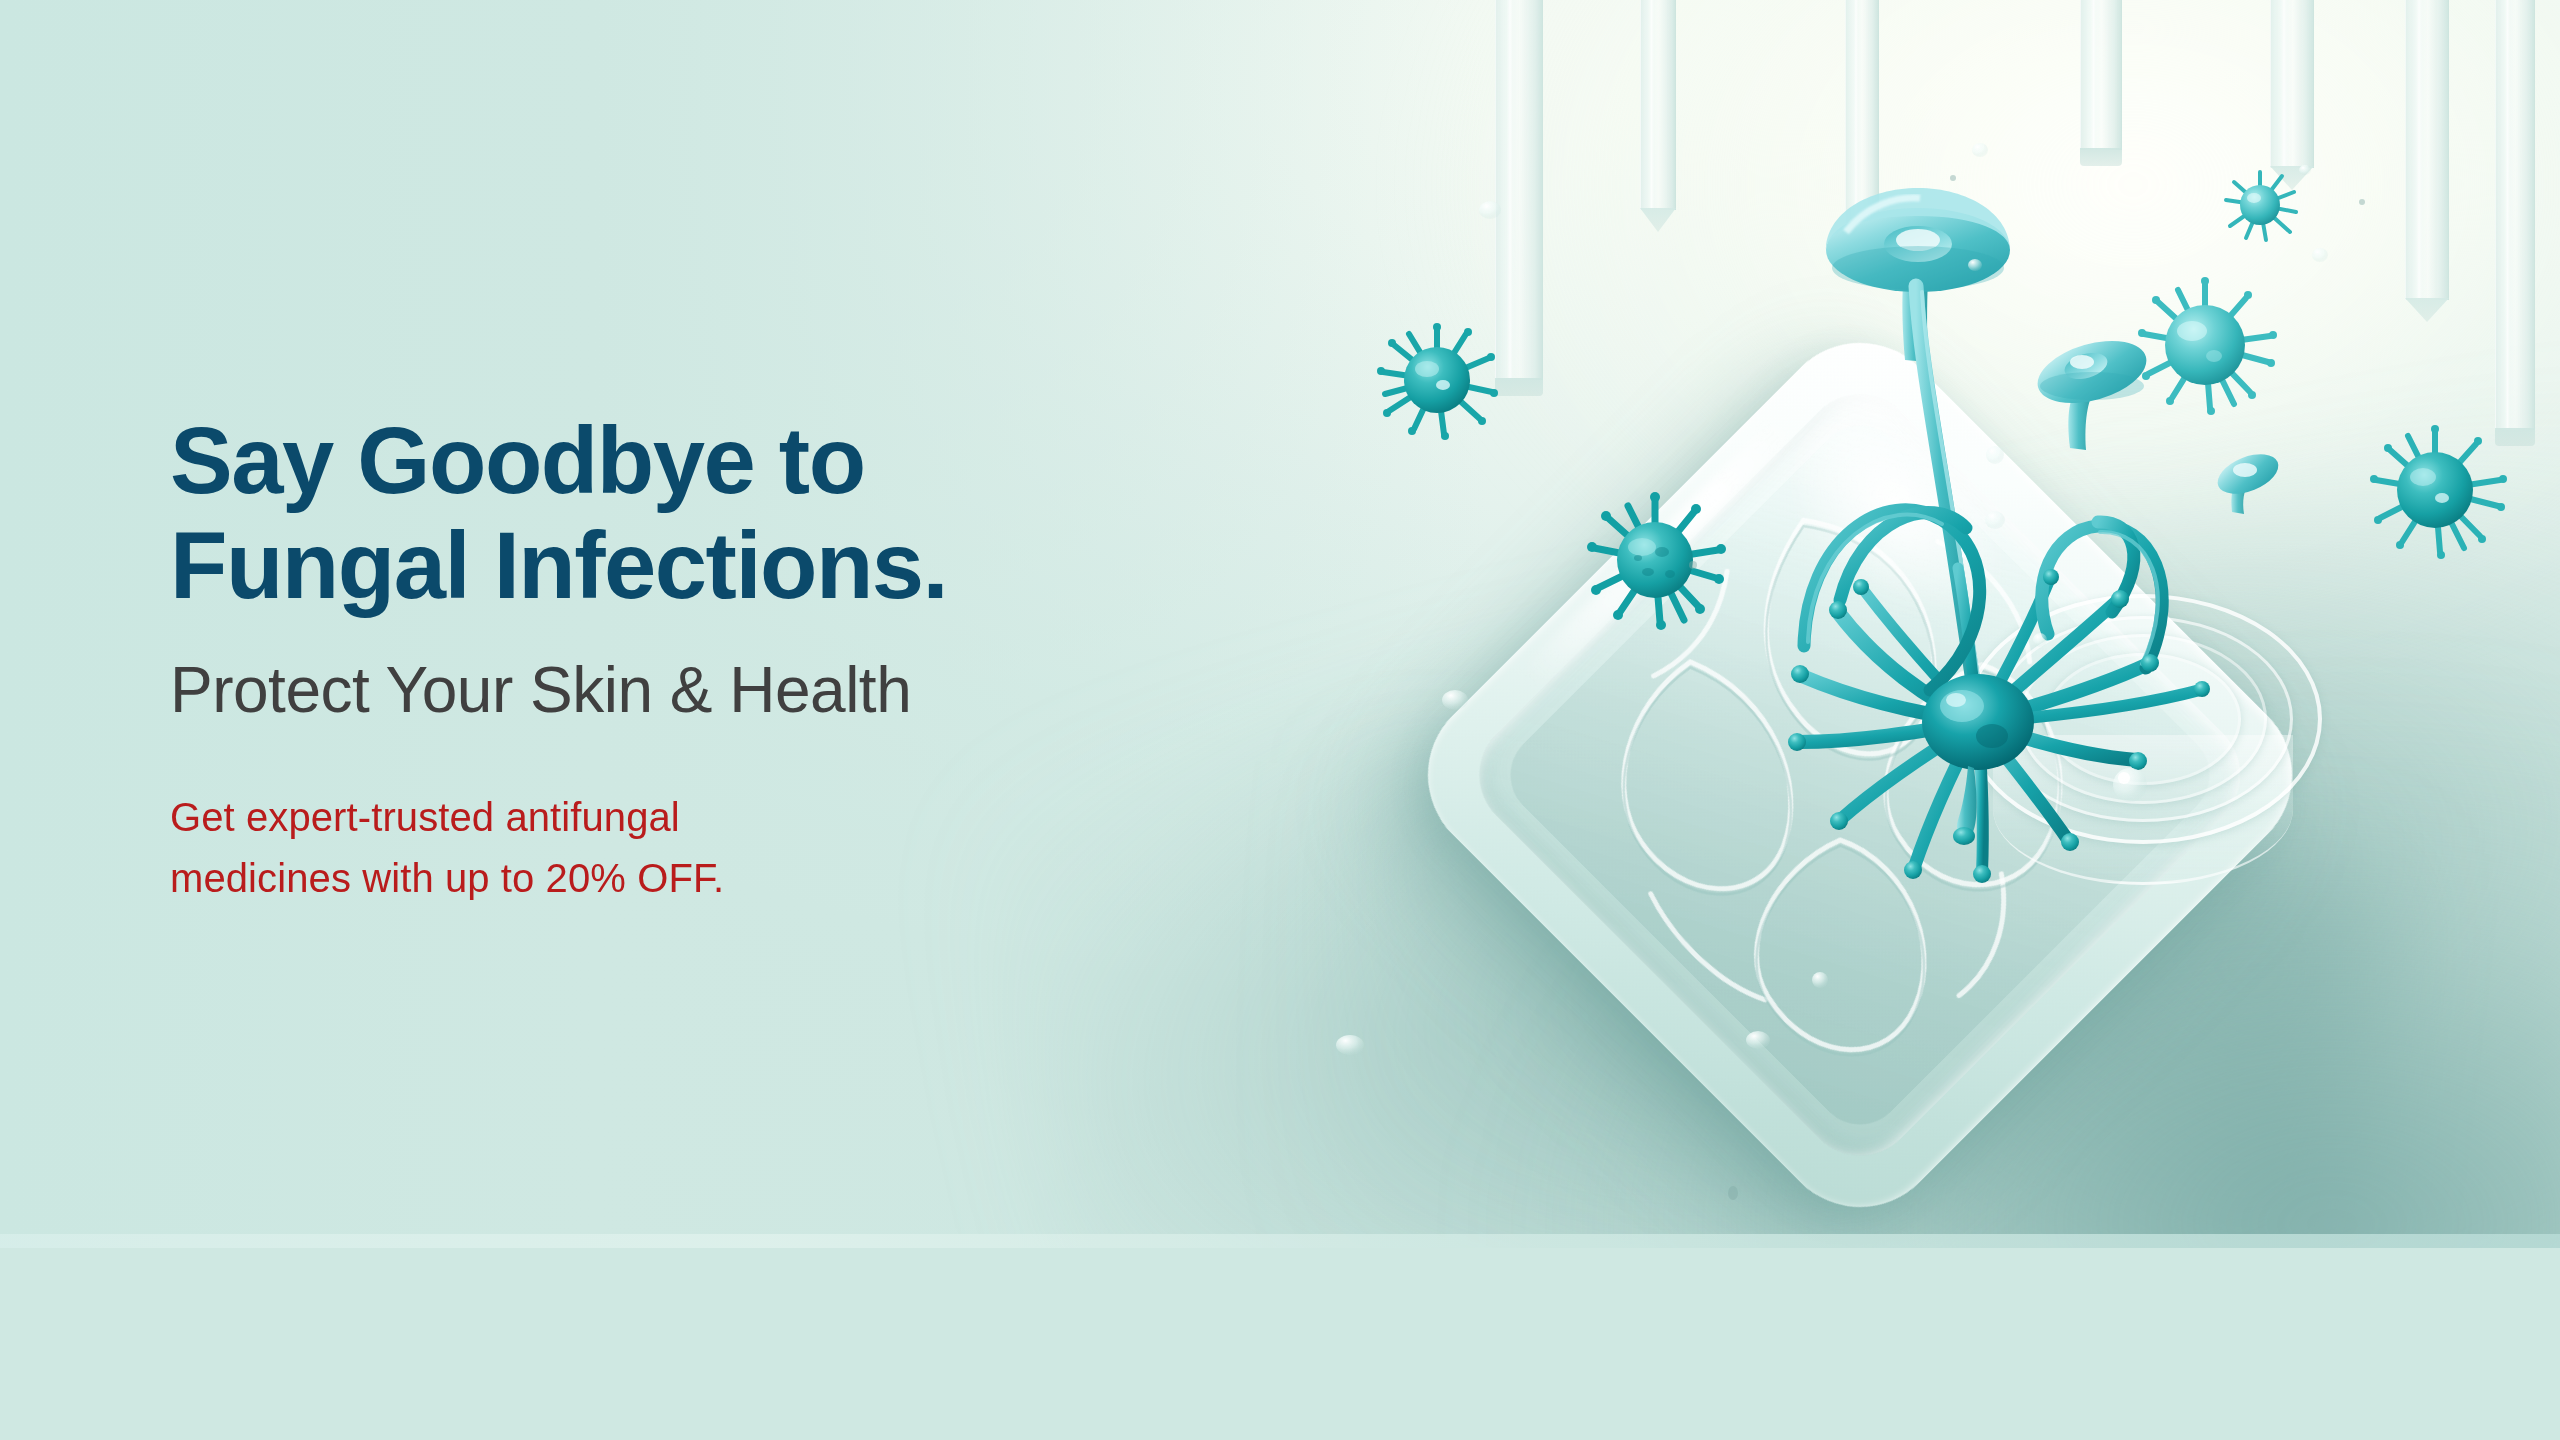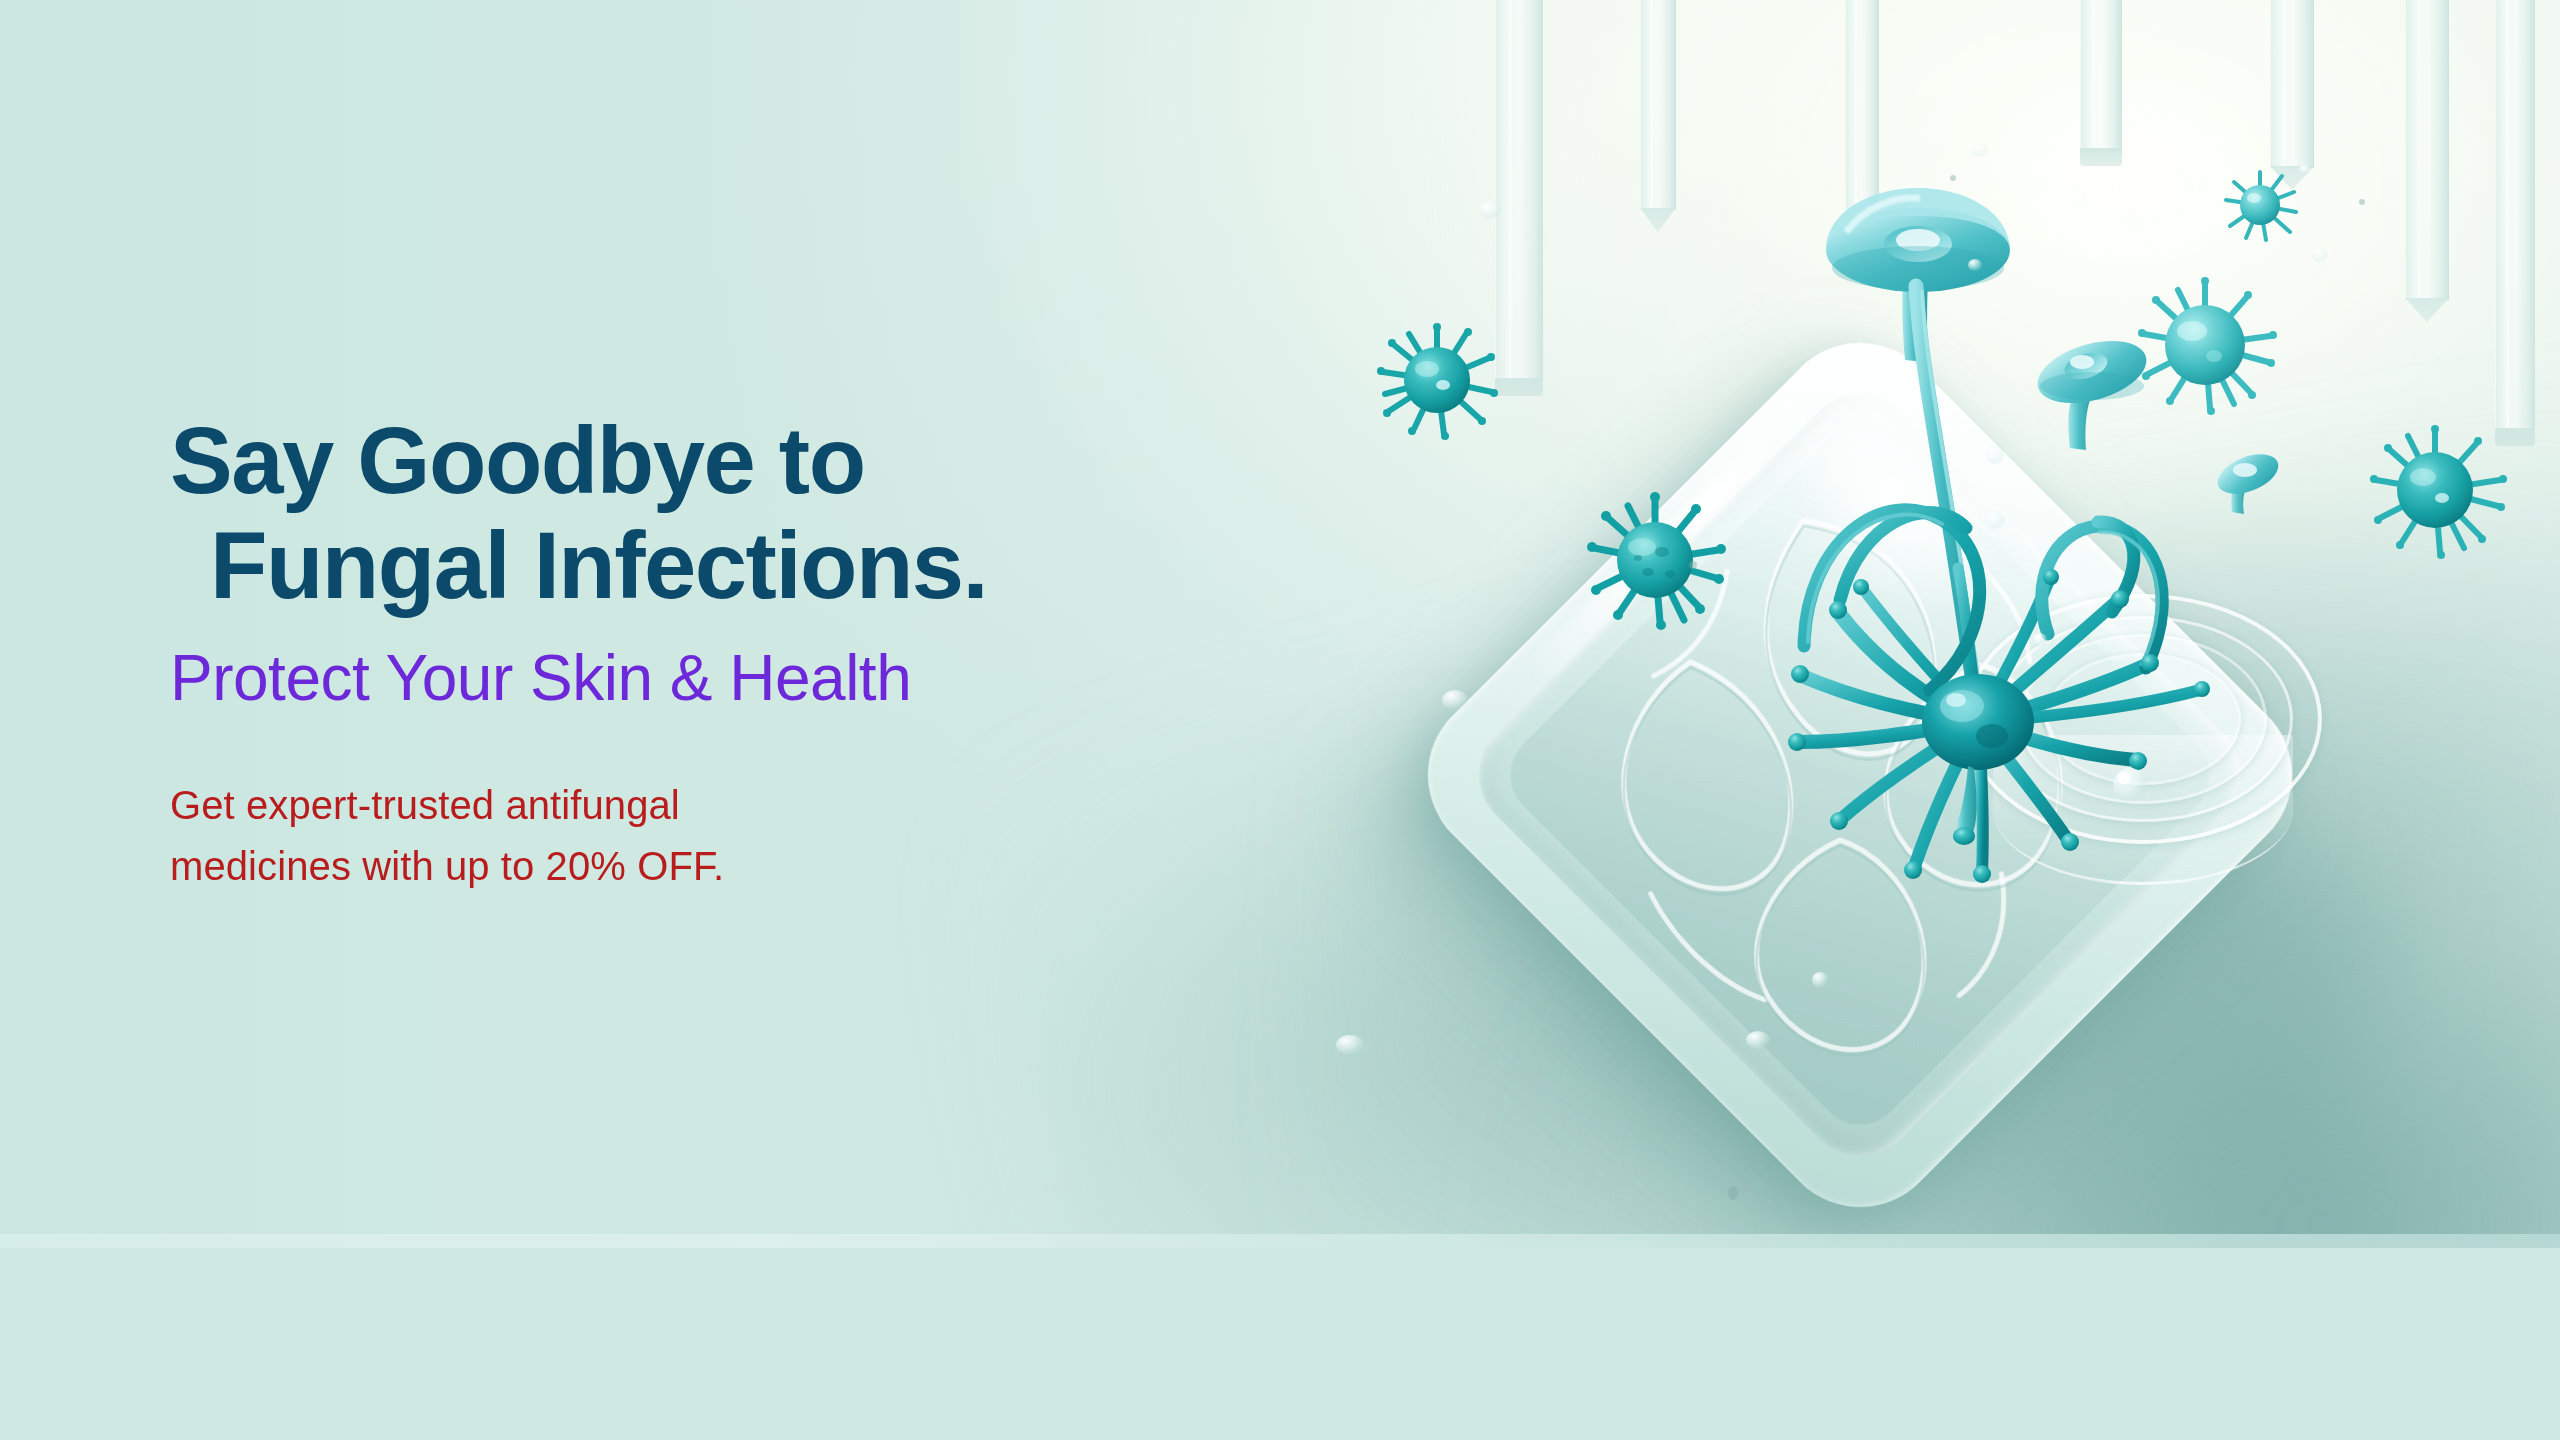--- a/index.html
+++ b/index.html
@@ -204,24 +204,24 @@
     width:1180px;
   }
   .headline{
     color:#0b4a6b;
     font-weight:700;
     font-size:94px;
     line-height:1.12;
     letter-spacing:-1.5px;
     font-stretch:condensed;
   }
-  .headline .l2{ display:block;margin-left:40px; }
+  .headline .l2{ display:block; }
   .subhead{
-    margin-top:24px;
-    color:#6d28d9;
+    margin-top:36px;
+    color:#404040;
     font-weight:400;
     font-size:64px;
     line-height:1.1;
     letter-spacing:-.5px;
   }
   .body-copy{
     margin-top:62px;
     color:#b91c1c;
     font-weight:400;
     font-size:40px;

